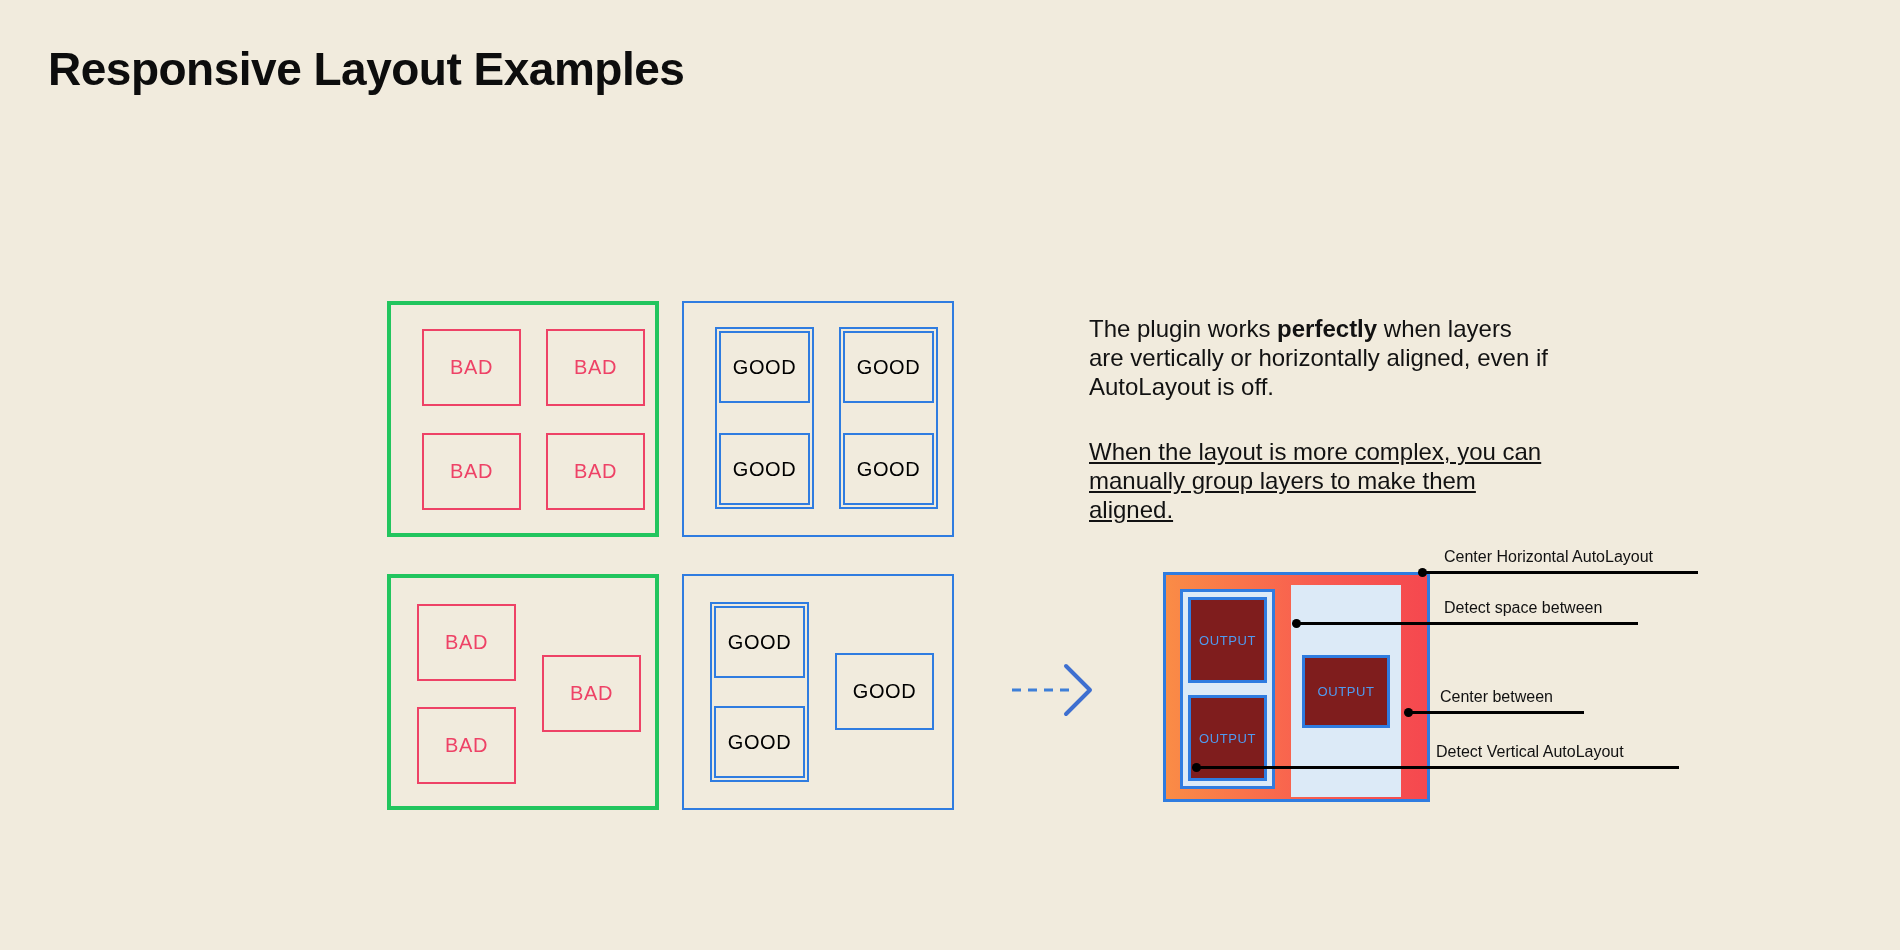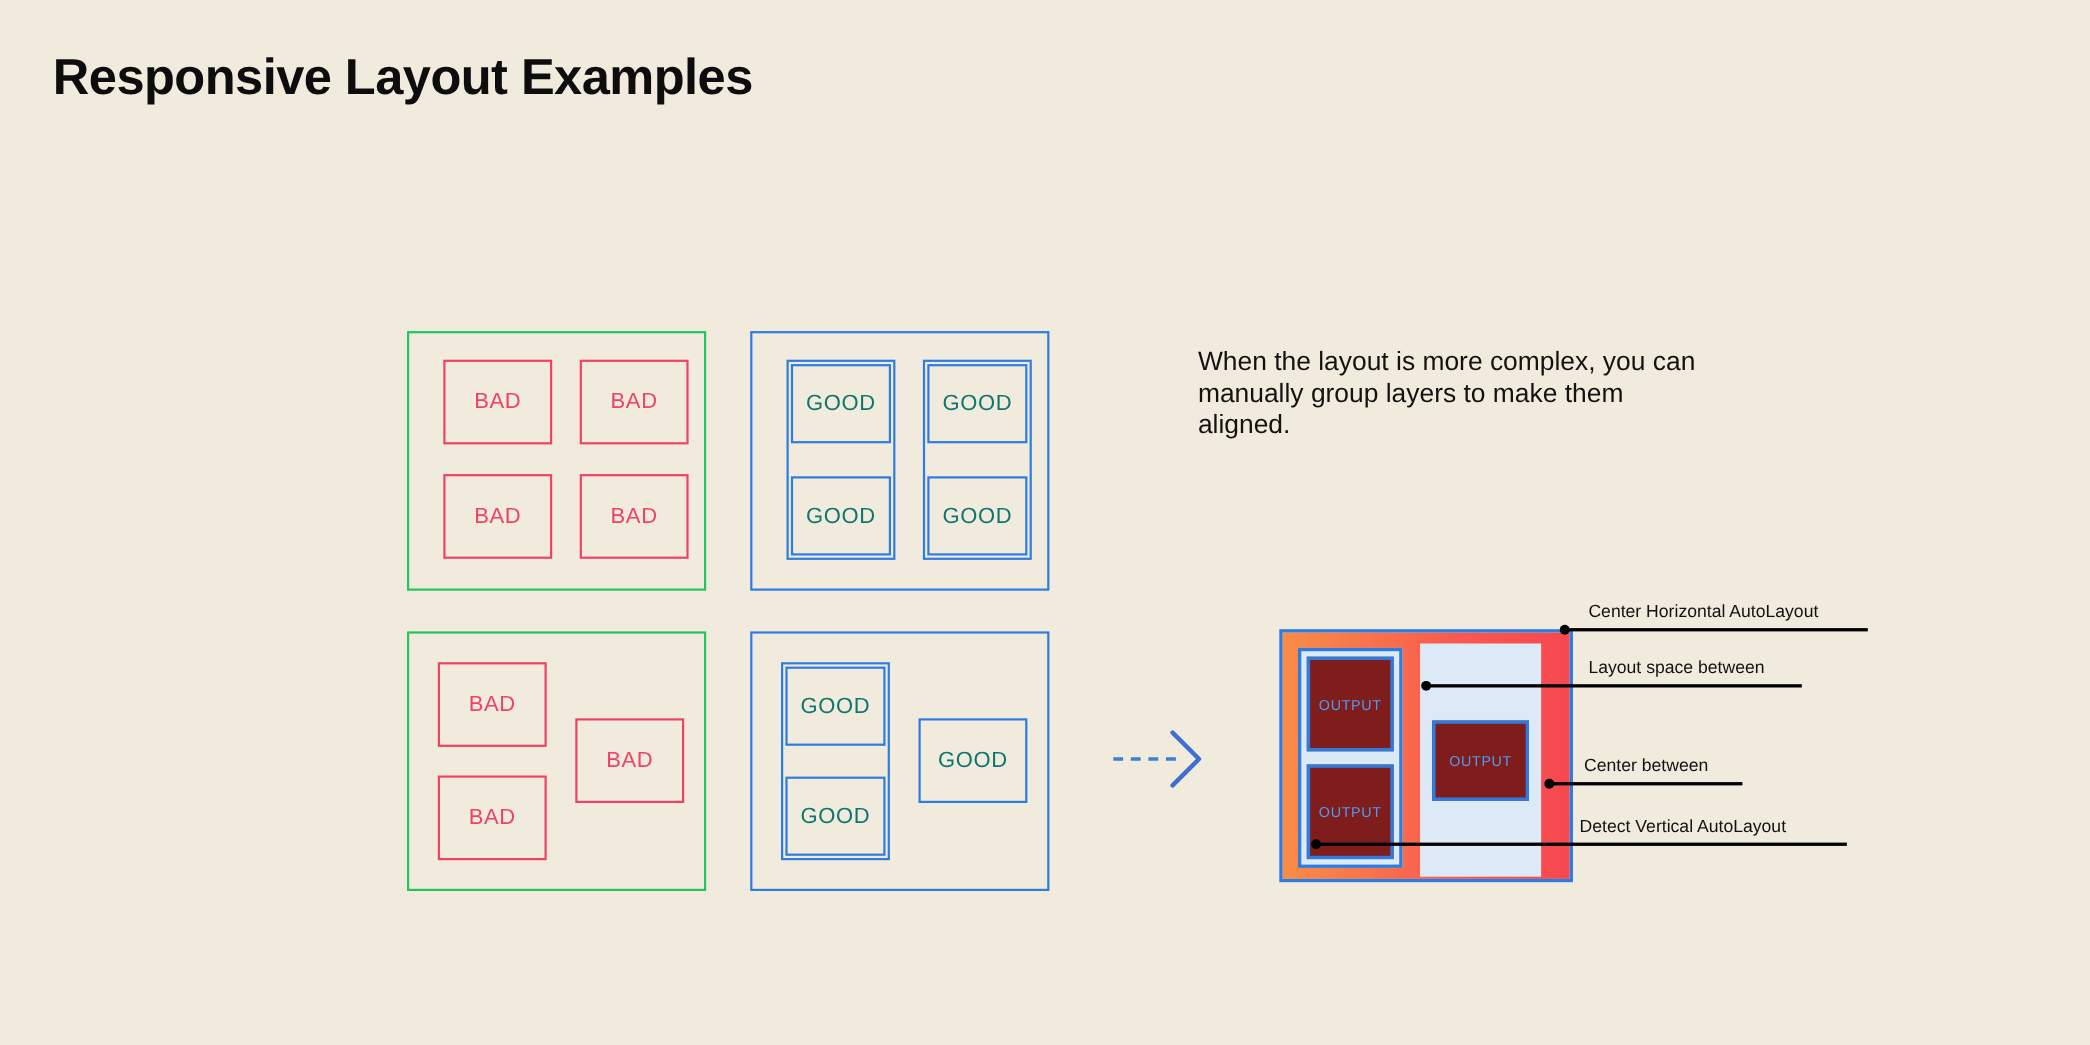--- a/index.html
+++ b/index.html
@@ -28,34 +28,34 @@
     color: #0d0d0d;
     white-space: nowrap;
   }
 
   
   .group {
     position: absolute;
     box-sizing: border-box;
     background: transparent;
   }
-  .group.bad  { border: 2px solid #22c55e; }
+  .group.bad  { border: 4px solid #22c55e; margin-left: 17px; }
   .group.good { border: 2px solid #2f7ce0; }
 
   .cell {
     position: absolute;
     box-sizing: border-box;
     display: flex;
     align-items: center;
     justify-content: center;
     font-size: 20px;
     letter-spacing: 0.6px;
   }
   .cell.bad  { border: 2px solid #ee4266; color: #ee4266; }
-  .cell.good { border: 2px solid #2f7ce0; color: #0f766e; }
+  .cell.good { border: 2px solid #2f7ce0; color: #000000; }
 
   
   .subgroup {
     position: absolute;
     box-sizing: border-box;
     border: 2px solid #2f7ce0;
   }
 
   
   .copy {
@@ -209,20 +209,21 @@
     </div>
     <div class="cell good" style="left:30px; top:130px; width:91px; height:72px;">
       <span>GOOD</span>
     </div>
     <div class="cell good" style="left:151px; top:77px; width:99px; height:77px;">
       <span>GOOD</span>
     </div>
   </div>
 
   <div class="copy">
+    <p><span>The plugin works </span><b>perfectly</b><span> when layers are vertically or horizontally aligned, even if AutoLayout is off.</span></p>
     <p>When the layout is more complex, you can manually group layers to make them aligned.</p>
   </div>
 
   <div class="arrow">
     <svg width="82" height="56" viewBox="0 0 82 56" fill="none">
       <line x1="0" y1="28" x2="60" y2="28" stroke="#3e7fd8" stroke-width="3" stroke-dasharray="9 7"></line>
       <polyline points="54,4 78,28 54,52" stroke="#3e6fd0" stroke-width="4" fill="none" stroke-linecap="round" stroke-linejoin="round"></polyline>
     </svg>
   </div>
 
@@ -244,21 +245,21 @@
 
   <div class="callout" style="left:1418px; top:572px;">
     <span class="dot"></span>
     <span class="rule" style="width:276px;"></span>
     <span class="lbl" style="left:26px;">Center Horizontal AutoLayout</span>
   </div>
 
   <div class="callout" style="left:1292px; top:623px;">
     <span class="dot"></span>
     <span class="rule" style="width:342px;"></span>
-    <span class="lbl" style="left:152px;">Layout space between</span>
+    <span class="lbl" style="left:152px;">Detect space between</span>
   </div>
 
   <div class="callout" style="left:1404px; top:712px;">
     <span class="dot"></span>
     <span class="rule" style="width:176px;"></span>
     <span class="lbl" style="left:36px;">Center between</span>
   </div>
 
   <div class="callout" style="left:1192px; top:767px;">
     <span class="dot"></span>

